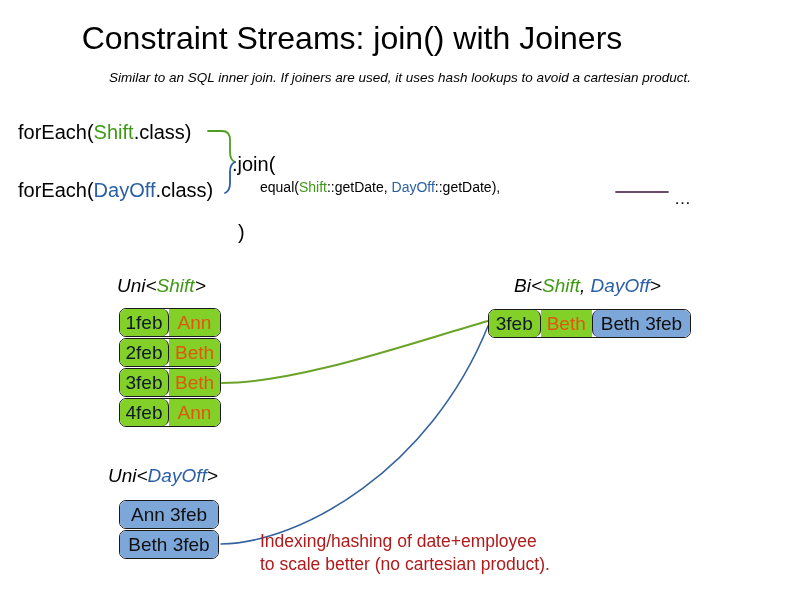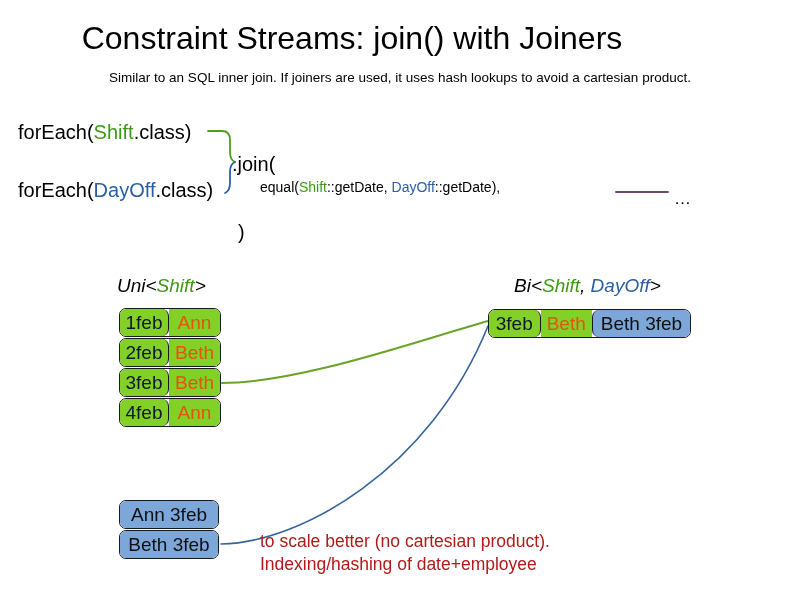--- a/index.html
+++ b/index.html
@@ -33,20 +33,21 @@
     white-space: nowrap;
   }
   #subtitle {
     left: 0; top: 69px;
     width: 800px;
     text-align: center;
     font-size: 13.5px;
     line-height: 18px;
     color: #000000;
     white-space: nowrap;
+    font-style: italic;
   }
 
   
   .code-line {
     font-size: 20px;
     line-height: 24px;
     white-space: nowrap;
     color: #000000;
   }
   #foreach-shift { left: 18px; top: 120px; }
@@ -215,28 +216,31 @@
   </div>
 
   <div class="abs" id="bi-row">
     <div class="fact-row">
       <div class="cell green sep-right c-date txt-date">3feb</div>
       <div class="cell green c-name txt-name">Beth</div>
       <div class="cell blue sep-left c-pair txt-dark">Beth 3feb</div>
     </div>
   </div>
 
+  <div class="abs group-label" id="label-uni-dayoff">
+    <span>Uni&lt;</span><span class="tok-dayoff">DayOff</span><span>&gt;</span>
+  </div>
 
   <div class="abs" id="dayoff-rows">
     <div class="fact-row">
       <div class="cell blue c-pair txt-dark">Ann 3feb</div>
     </div>
     <div class="fact-row">
       <div class="cell blue c-pair txt-dark">Beth 3feb</div>
     </div>
   </div>
 
   <div class="abs" id="caption">
+    <div>Indexing/hashing of date+employee</div>
     <div>to scale better (no cartesian product).</div>
-    <div>Indexing/hashing of date+employee</div>
   </div>
 
 </div>
 
 </body></html>

